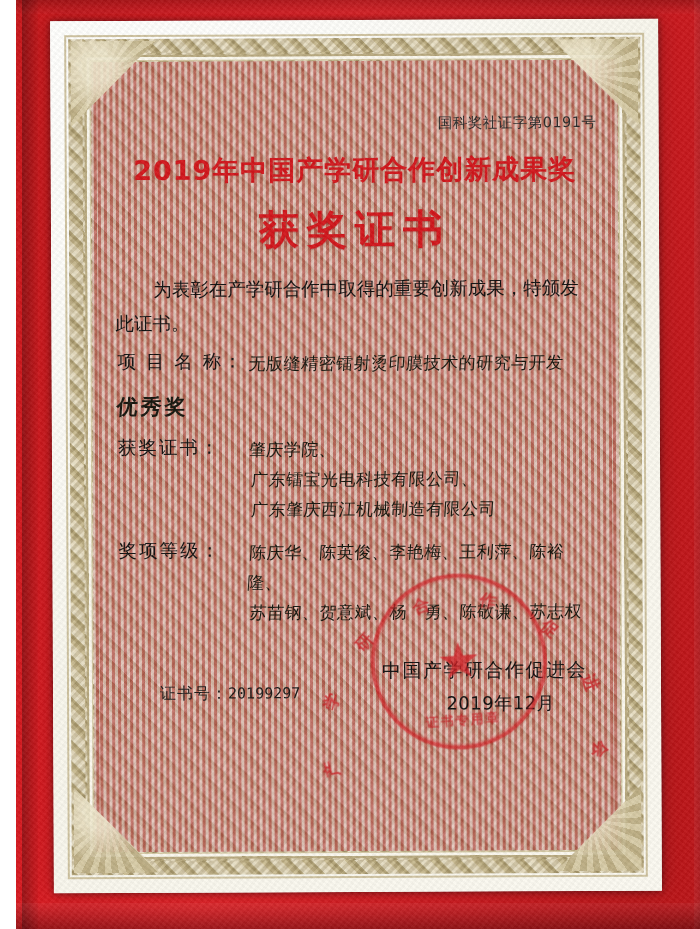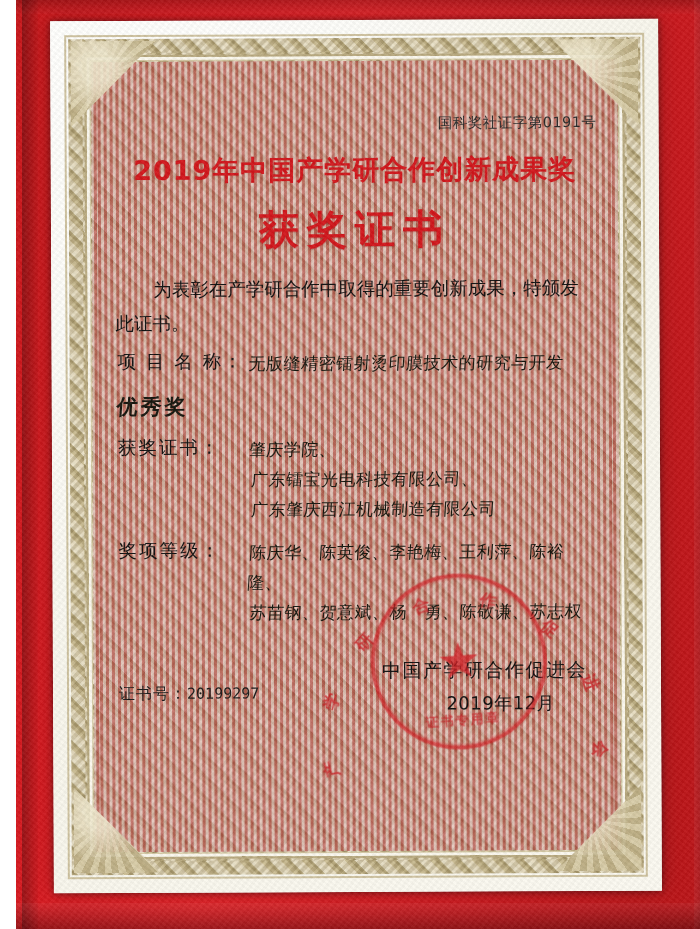--- a/index.html
+++ b/index.html
@@ -210,20 +210,21 @@
     transform-origin: left top;
     display:inline-block;
   }
 
   .cert-no{
     position:absolute;
     left: 10px; bottom: 132px;
     font-size: 16px;
     color:#1a1a1a;
     letter-spacing: 1px;
+    padding-left: 41px;
   }
   .cert-no .num{
     font-family: "DejaVu Sans Mono", monospace;
     font-size: 15px;
     letter-spacing: 0;
   }
 
   .issuer{
     position:absolute;
     right: 18px; bottom: 152px;

